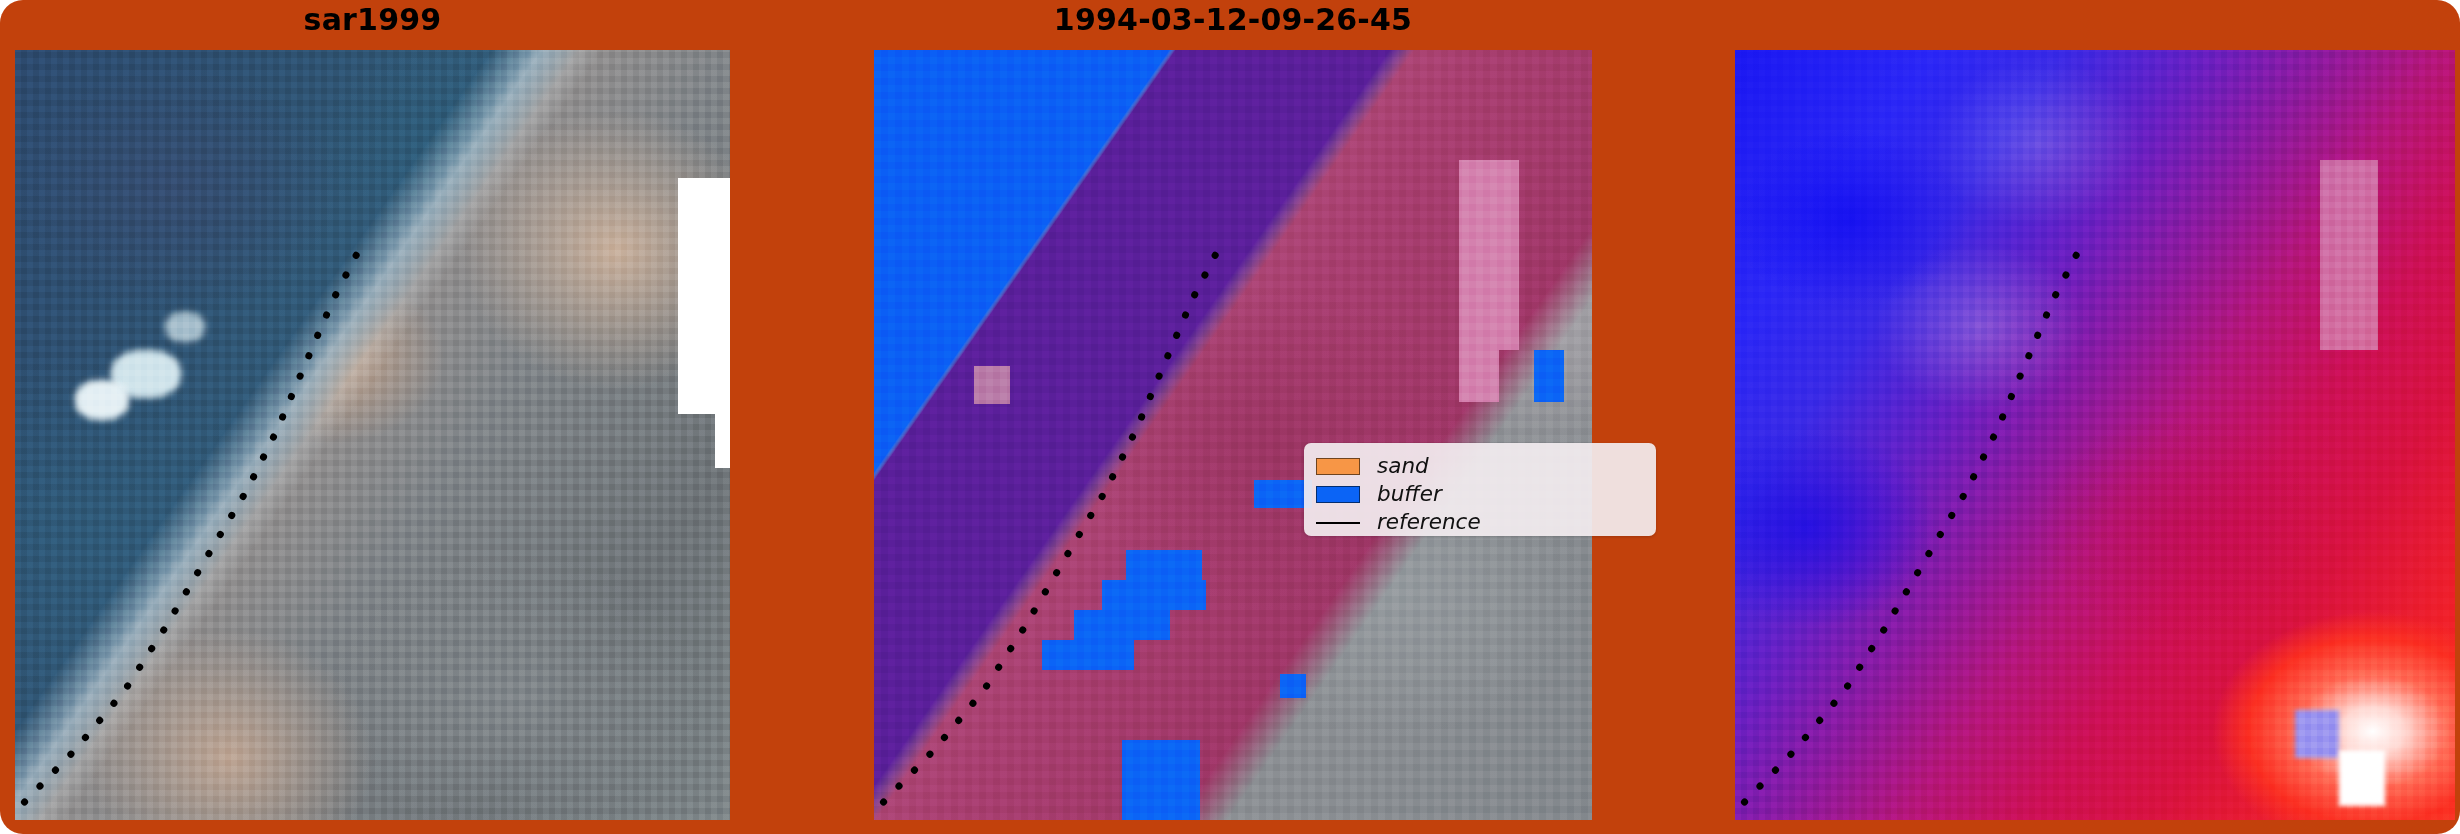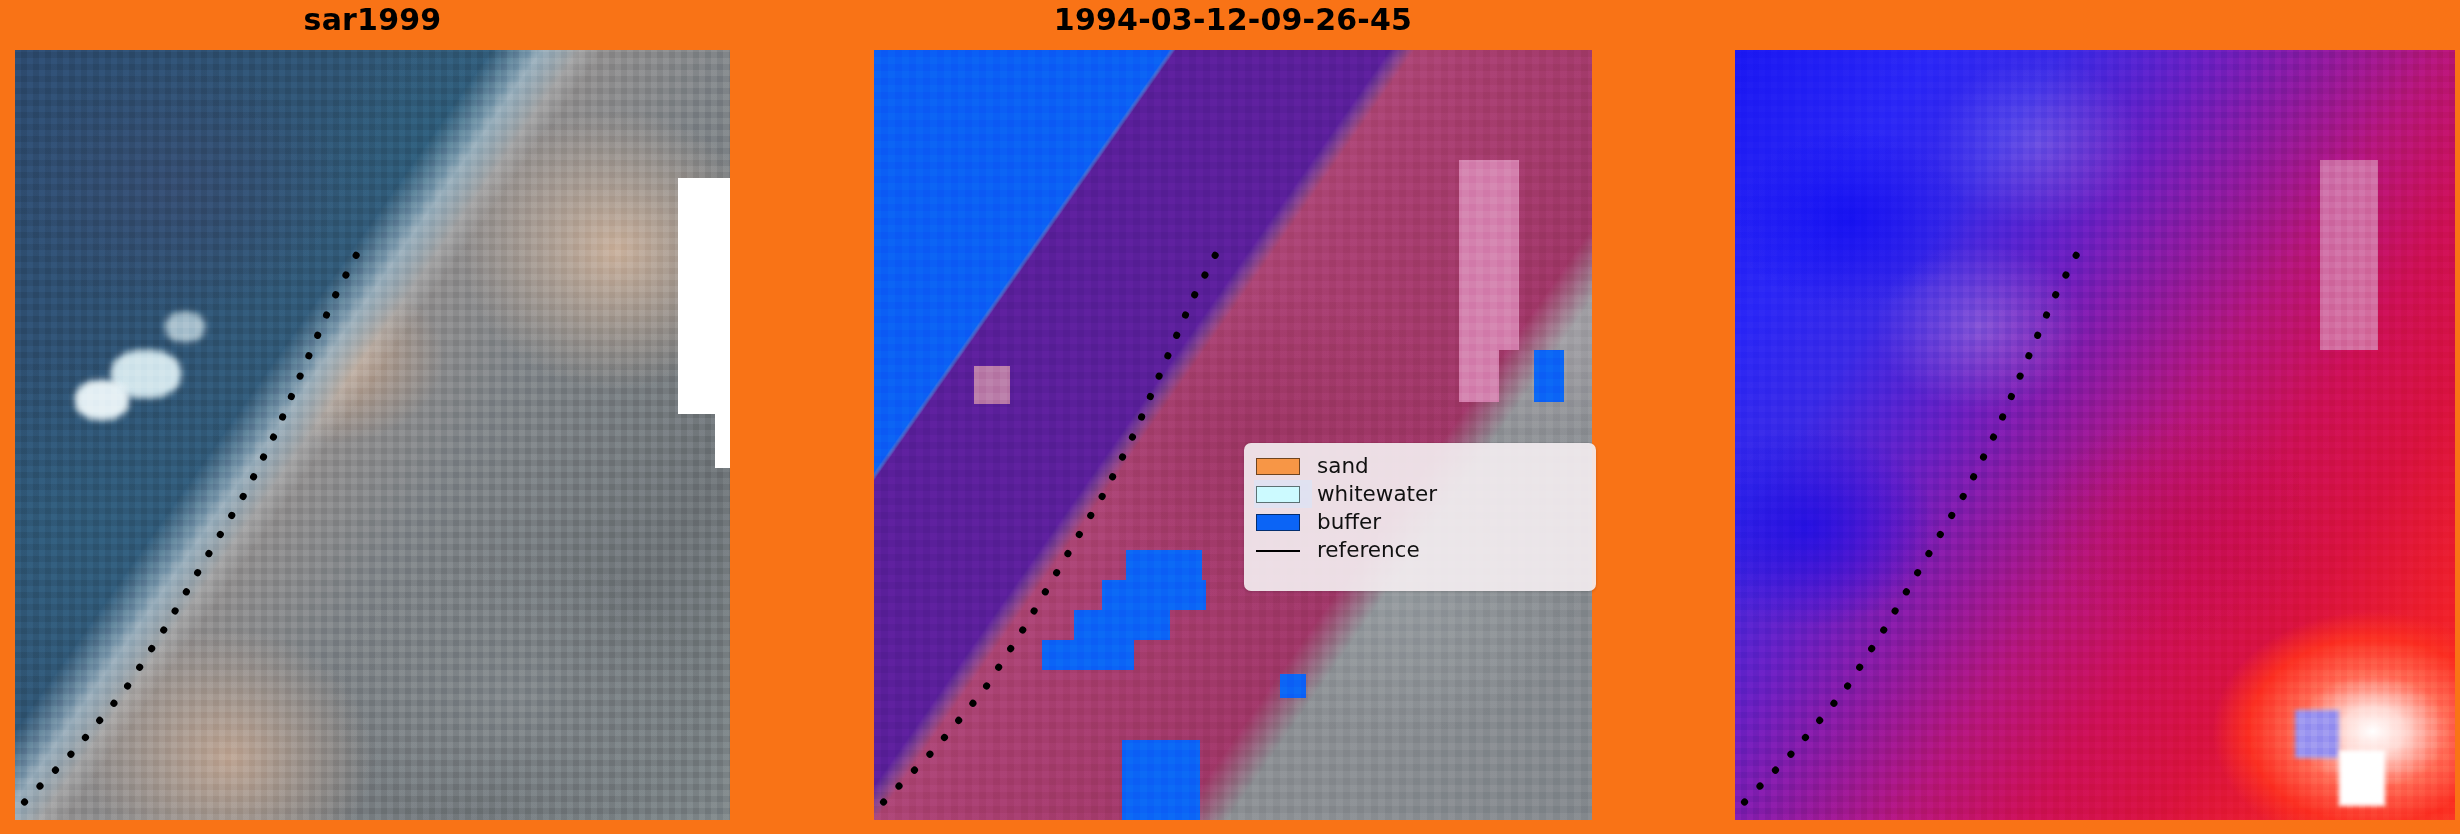--- a/index.html
+++ b/index.html
@@ -1,17 +1,17 @@
 <!DOCTYPE html>
 <html><head>
 <meta charset="utf-8">
 <style>
   html,body{margin:0;padding:0;background:#ffffff;}
   body{width:2460px;height:834px;overflow:hidden;font-family:"DejaVu Sans",sans-serif;}
-  .figure{position:relative;width:2460px;height:834px;background:#f97316;}
+  .figure{position:relative;width:2460px;height:834px;background:#c2410c;border-radius:23px;}
 
   .panel{position:absolute;top:50px;height:770px;overflow:hidden;}
   .panel-title{
     position:absolute;top:2px;width:100%;text-align:center;
     font-family:"DejaVu Sans",sans-serif;font-weight:700;font-size:30px;color:#000;
     letter-spacing:.2px;
   }
   .p1{left:15px;width:715px;}
   .p2{left:874px;width:718px;}
   .p3{left:1735px;width:720px;}
@@ -117,26 +117,27 @@
   }
   .idx-violet{position:absolute;background:#9a94f0;filter:blur(2px);}
   .idx-pinkband{position:absolute;background:#d686b2;opacity:.78;}
 
   
   .shoreline{position:absolute;inset:0;}
   .shoreline svg{width:100%;height:100%;display:block;}
 
   
   .legend{
-    position:absolute;left:1244px;top:443px;width:352px;
+    position:absolute;left:1304px;top:443px;width:352px;
     background:rgba(243,237,240,.92);
     border-radius:7px;
-    padding:9px 12px 27px 12px;
+    padding:9px 12px 0 12px;
     box-sizing:border-box;
     box-shadow:0 1px 3px rgba(0,0,0,.18);
+    font-style:italic;
   }
   .legend-row{display:flex;align-items:center;height:28px;}
   .swatch{width:44px;height:17px;flex:0 0 44px;border:1px solid rgba(0,0,0,.55);box-sizing:border-box;}
   .swatch-line{width:44px;flex:0 0 44px;height:17px;position:relative;}
   .swatch-line i{position:absolute;left:0;right:0;top:8px;height:2px;background:#000;display:block;}
   .legend-label{margin-left:17px;font-size:21.5px;color:#111;font-family:"DejaVu Sans",sans-serif;line-height:1;white-space:nowrap;}
 </style>
 </head>
 <body>
 
@@ -211,24 +212,20 @@
     </div>
   </div>
 
   <div class="legend">
 
     <div class="legend-row">
       <span class="swatch" style="background:#f79646;"></span>
       <span class="legend-label">sand</span>
     </div>
 
-    <div class="legend-row">
-      <span class="swatch" style="background:#ccfaff;"></span>
-      <span class="legend-label">whitewater</span>
-    </div>
 
     <div class="legend-row">
       <span class="swatch" style="background:#0b64f6;"></span>
       <span class="legend-label">buffer</span>
     </div>
 
     <div class="legend-row">
       <span class="swatch-line">
           <i></i>
         </span>

